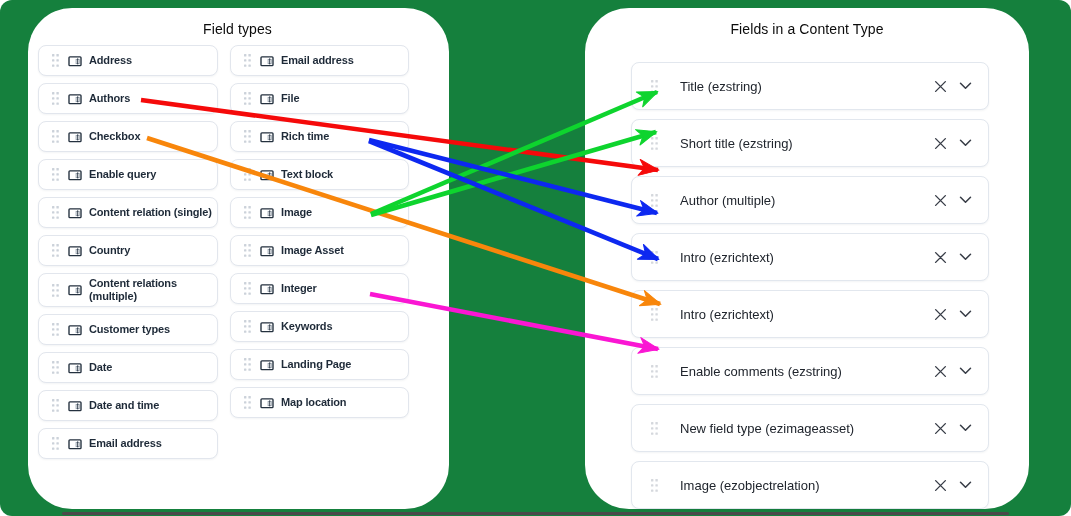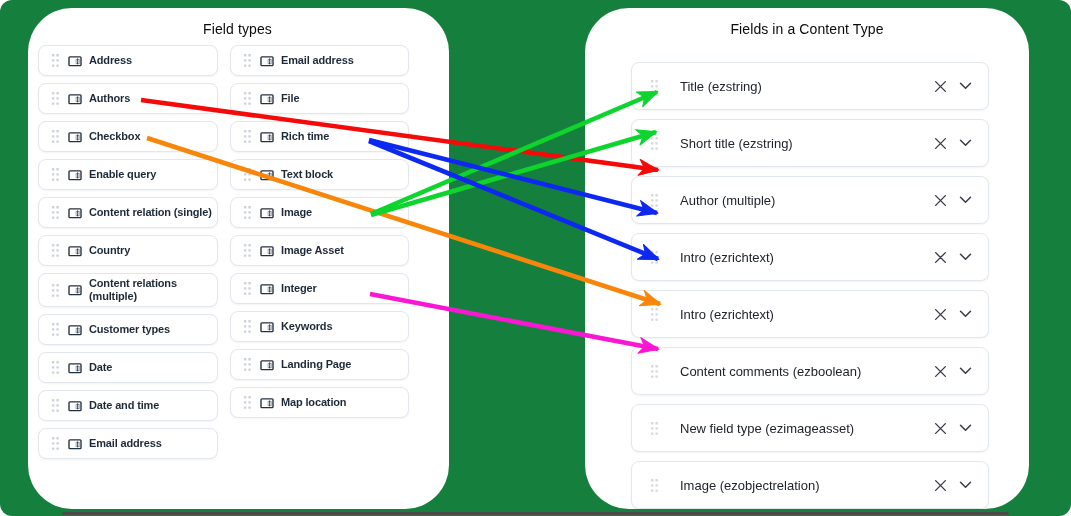--- a/index.html
+++ b/index.html
@@ -702,21 +702,21 @@
               <g fill="#d5d8dd">
                 <rect x="0" y="0" width="2.4" height="2.4" rx="0.5"></rect>
                 <rect x="4.4" y="0" width="2.4" height="2.4" rx="0.5"></rect>
                 <rect x="0" y="5.2" width="2.4" height="2.4" rx="0.5"></rect>
                 <rect x="4.4" y="5.2" width="2.4" height="2.4" rx="0.5"></rect>
                 <rect x="0" y="10.4" width="2.4" height="2.4" rx="0.5"></rect>
                 <rect x="4.4" y="10.4" width="2.4" height="2.4" rx="0.5"></rect>
               </g>
             </svg>
           </span>
-          <span class="ct-label">Content comments (ezboolean)</span>
+          <span class="ct-label">Enable comments (ezstring)</span>
           <span class="row-actions">
             <span class="icon-btn">
               <svg width="13" height="13" viewBox="0 0 12 12" aria-hidden="true">
                 <path d="M1.5 1.5 L10.5 10.5 M10.5 1.5 L1.5 10.5" stroke="#383d47" stroke-width="1.3" stroke-linecap="round"></path>
               </svg>
             </span>
             <span class="icon-btn">
               <svg width="13" height="8" viewBox="0 0 13 8" aria-hidden="true">
                 <path d="M1.5 1.2 L6.5 6.3 L11.5 1.2" fill="none" stroke="#383d47" stroke-width="1.5" stroke-linecap="round" stroke-linejoin="round"></path>
               </svg>

